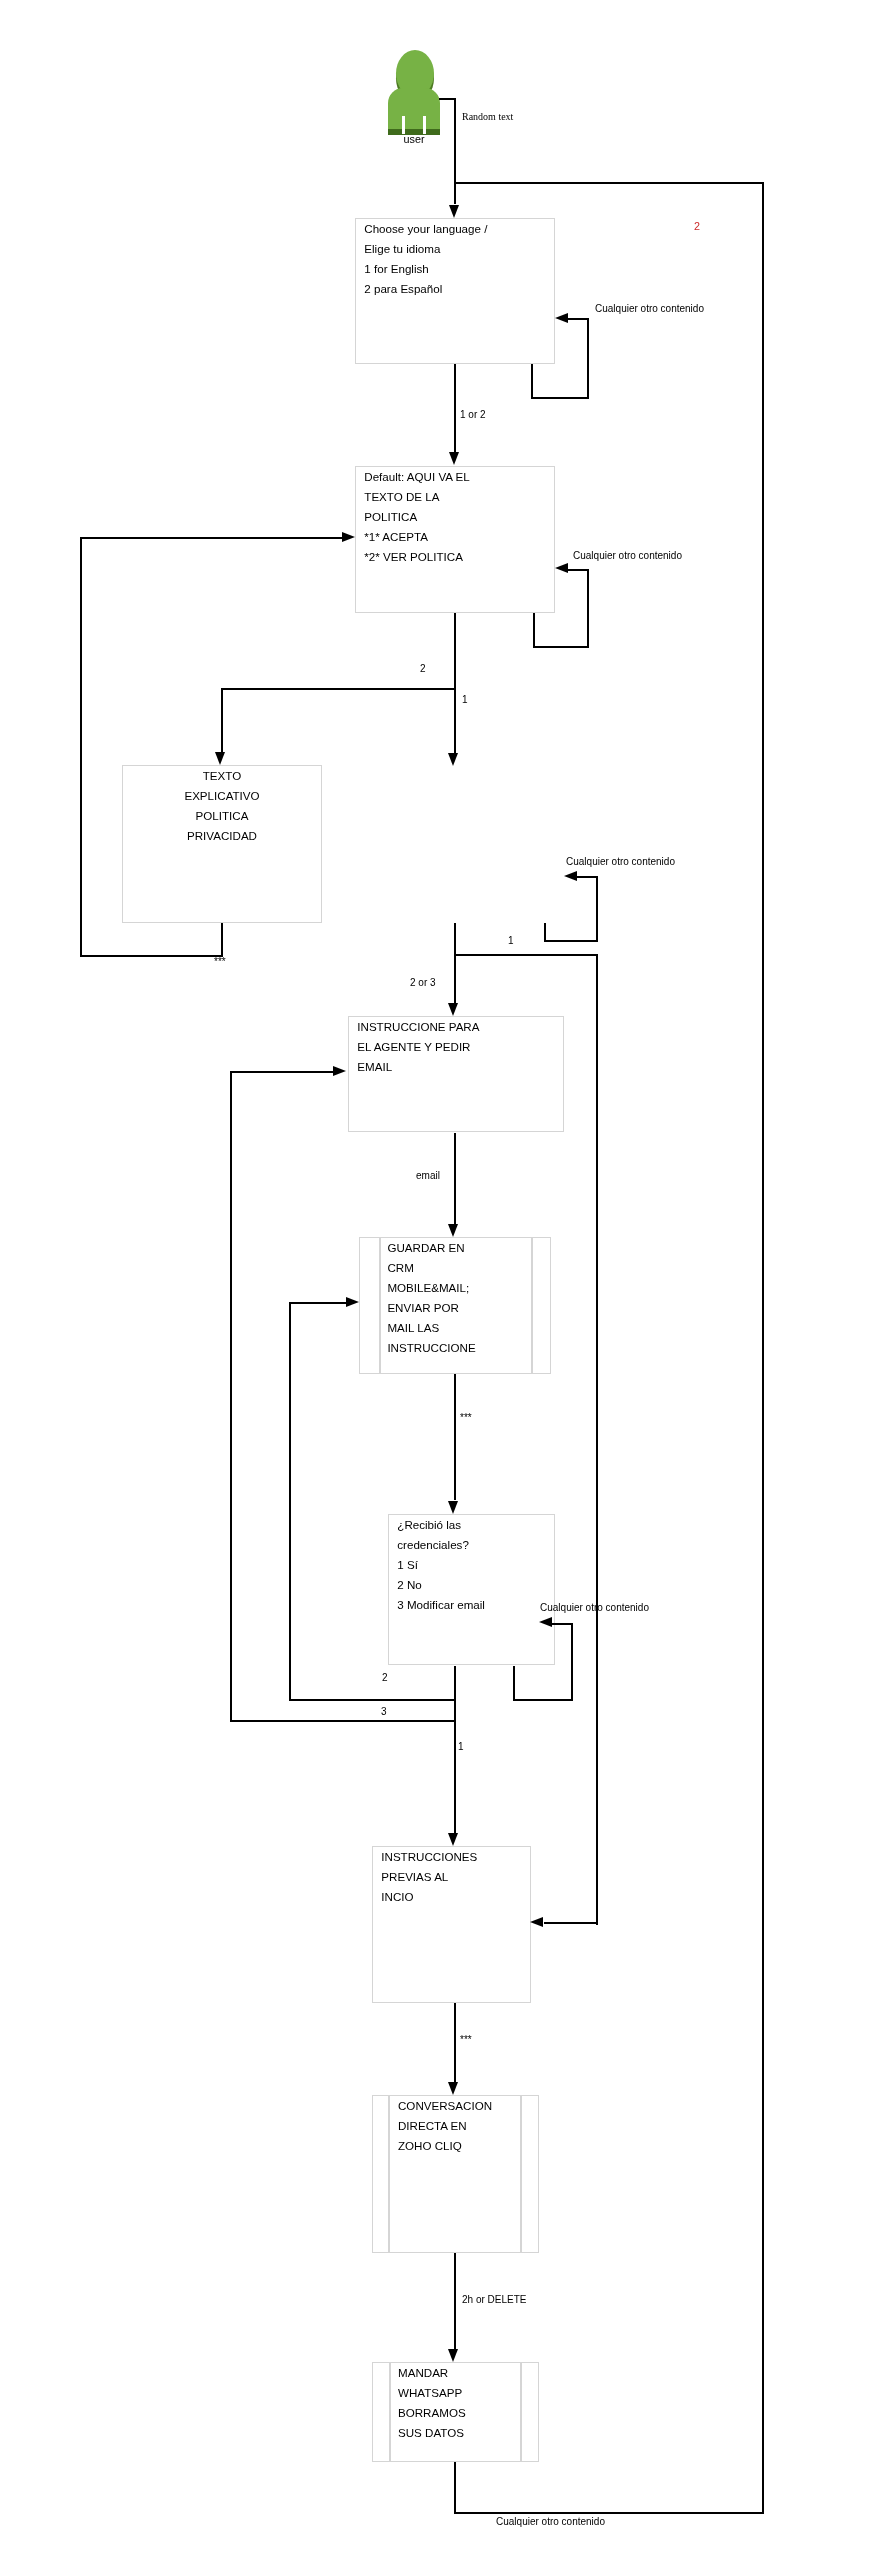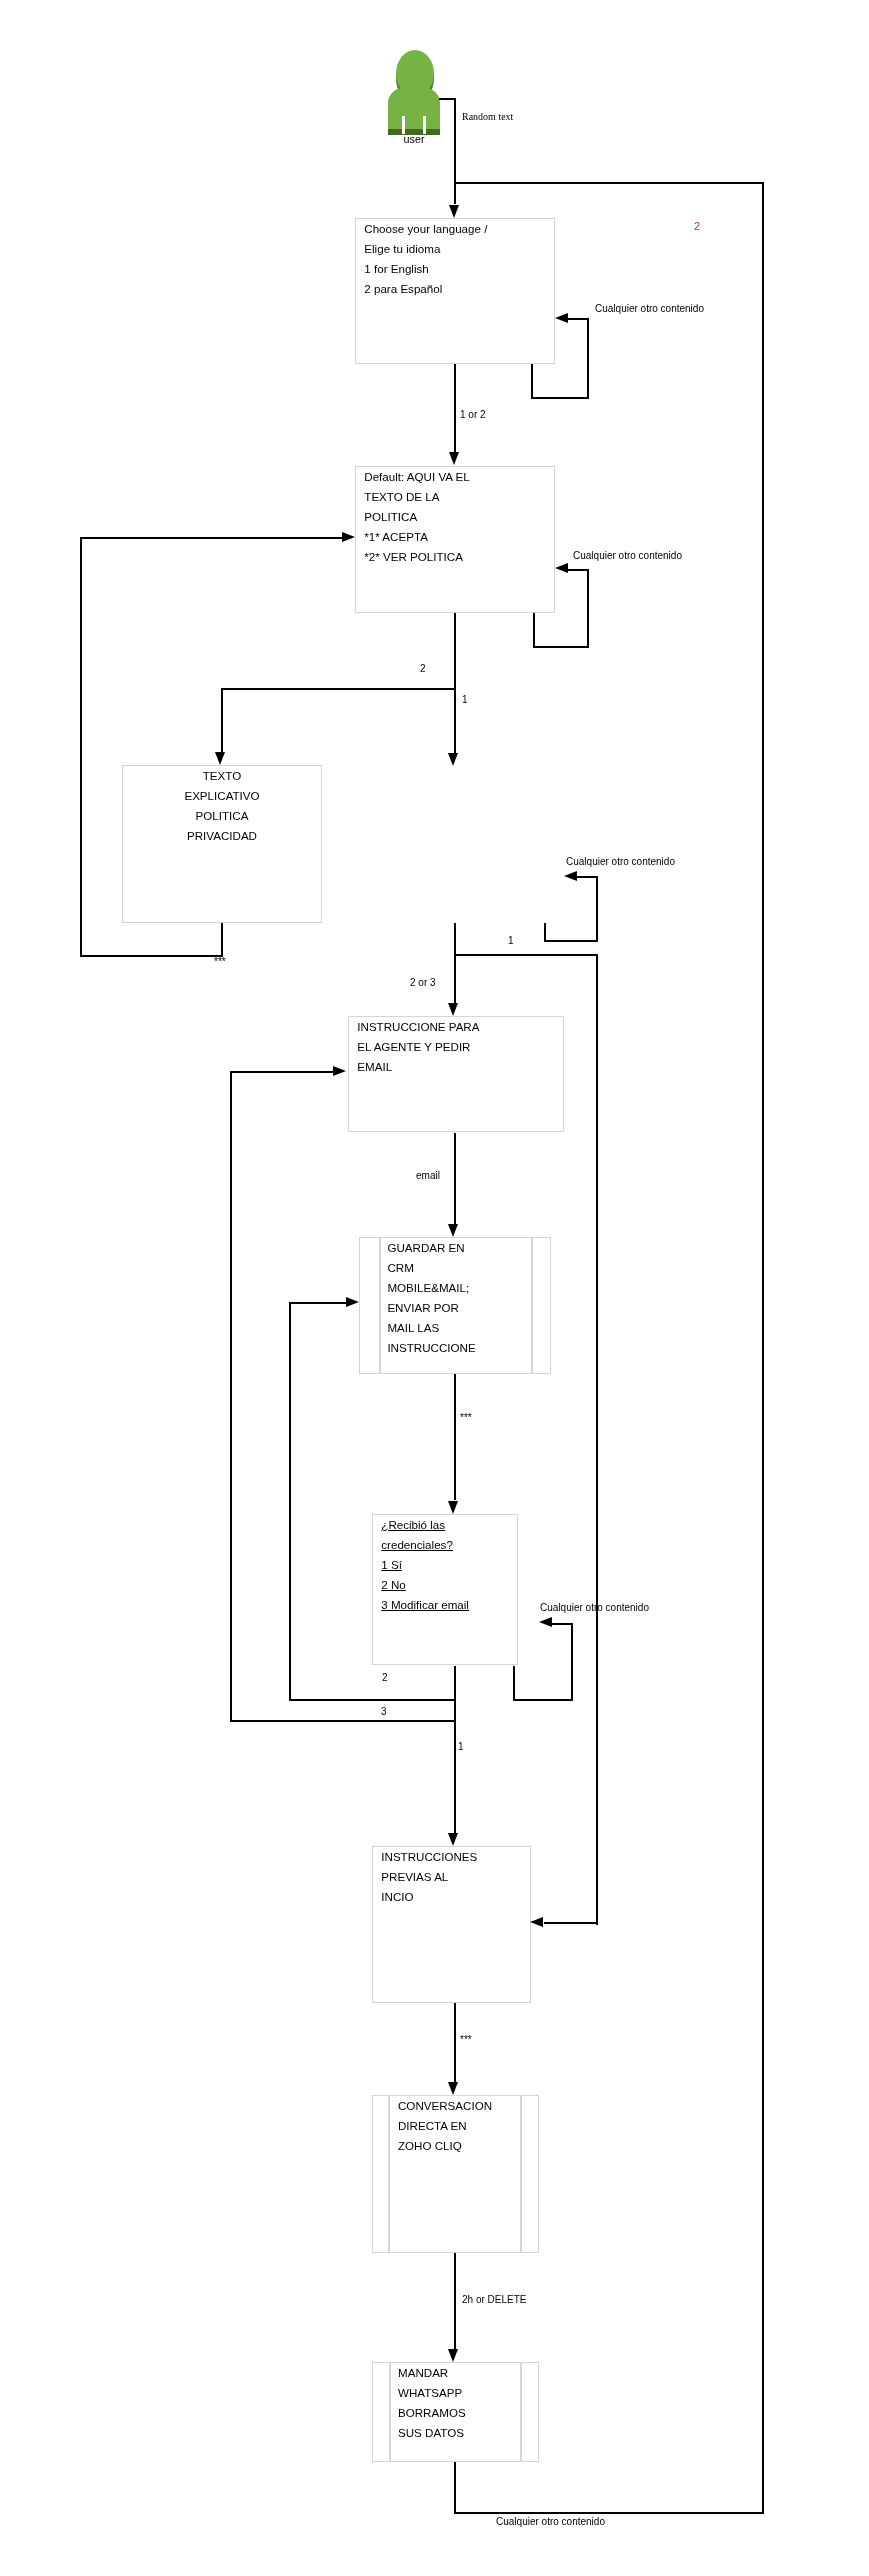--- a/index.html
+++ b/index.html
@@ -99,21 +99,21 @@
     <div class="txt">
         <div>GUARDAR EN</div>
         <div>CRM</div>
         <div>MOBILE&amp;MAIL;</div>
         <div>ENVIAR POR</div>
         <div>MAIL LAS</div>
         <div>INSTRUCCIONE</div>
       </div>
   </div>
 
-  <div class="node" style="left:372px;top:1514px;width:146px;height:151px;text-decoration:underline;">
+  <div class="node" style="left:388px;top:1514px;width:167px;height:151px;">
     <div class="txt">
         <div>¿Recibió las</div>
         <div>credenciales?</div>
         <div>1 Sí</div>
         <div>2 No</div>
         <div>3 Modificar email</div>
       </div>
   </div>
 
   <div class="node sub" style="left:372px;top:2095px;width:167px;height:158px;">

